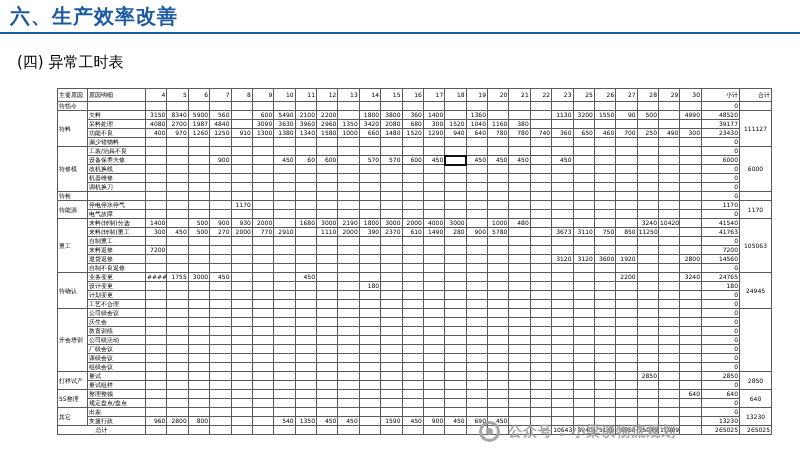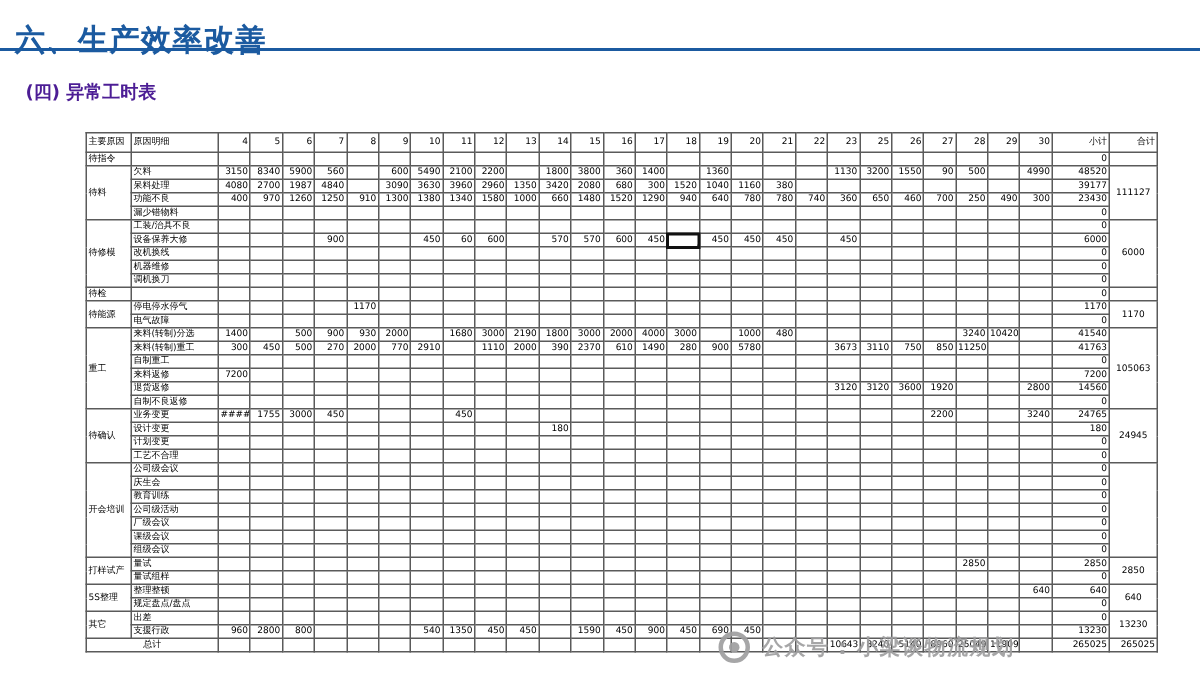--- a/index.html
+++ b/index.html
@@ -1,20 +1,20 @@
 <!DOCTYPE html>
 <html><head>
 <meta charset="utf-8">
 <style>
   html,body{margin:0;padding:0;}
   body{width:800px;height:450px;background:#ffffff;position:relative;overflow:hidden;
        font-family:"DejaVu Sans","Liberation Sans",sans-serif;}
-  .page-title{position:absolute;left:10px;top:13px;font-size:20px;font-weight:bold;color:#1b5aa0;letter-spacing:1px;}
+  .page-title{position:absolute;left:10px;top:3px;font-size:20px;font-weight:bold;color:#1b5aa0;letter-spacing:1px;}
   .title-rule{position:absolute;left:0;top:32px;width:800px;height:2px;background:#1b5aa0;}
-  .subtitle{position:absolute;left:17px;top:53px;font-size:12px;font-weight:bold;color:#4c1d95;}
+  .subtitle{position:absolute;left:17px;top:53px;font-size:15px;font-weight:normal;color:#000000;}
   .tablewrap{position:absolute;left:57px;top:88px;}
   table{border-collapse:collapse;table-layout:fixed;width:715px;font-size:6px;color:#000;border:1px solid #333;}
   th,td{border:1px solid #5a5a5a;padding:0 1px;overflow:hidden;white-space:nowrap;line-height:8px;}
   thead tr{height:13px;}
   tbody tr{height:9px;}
   th{font-weight:normal;}
   .hdr-l{text-align:left;}
   .num{text-align:right;}
   .lab{text-align:left;}
   .cat{text-align:left;vertical-align:middle;}

